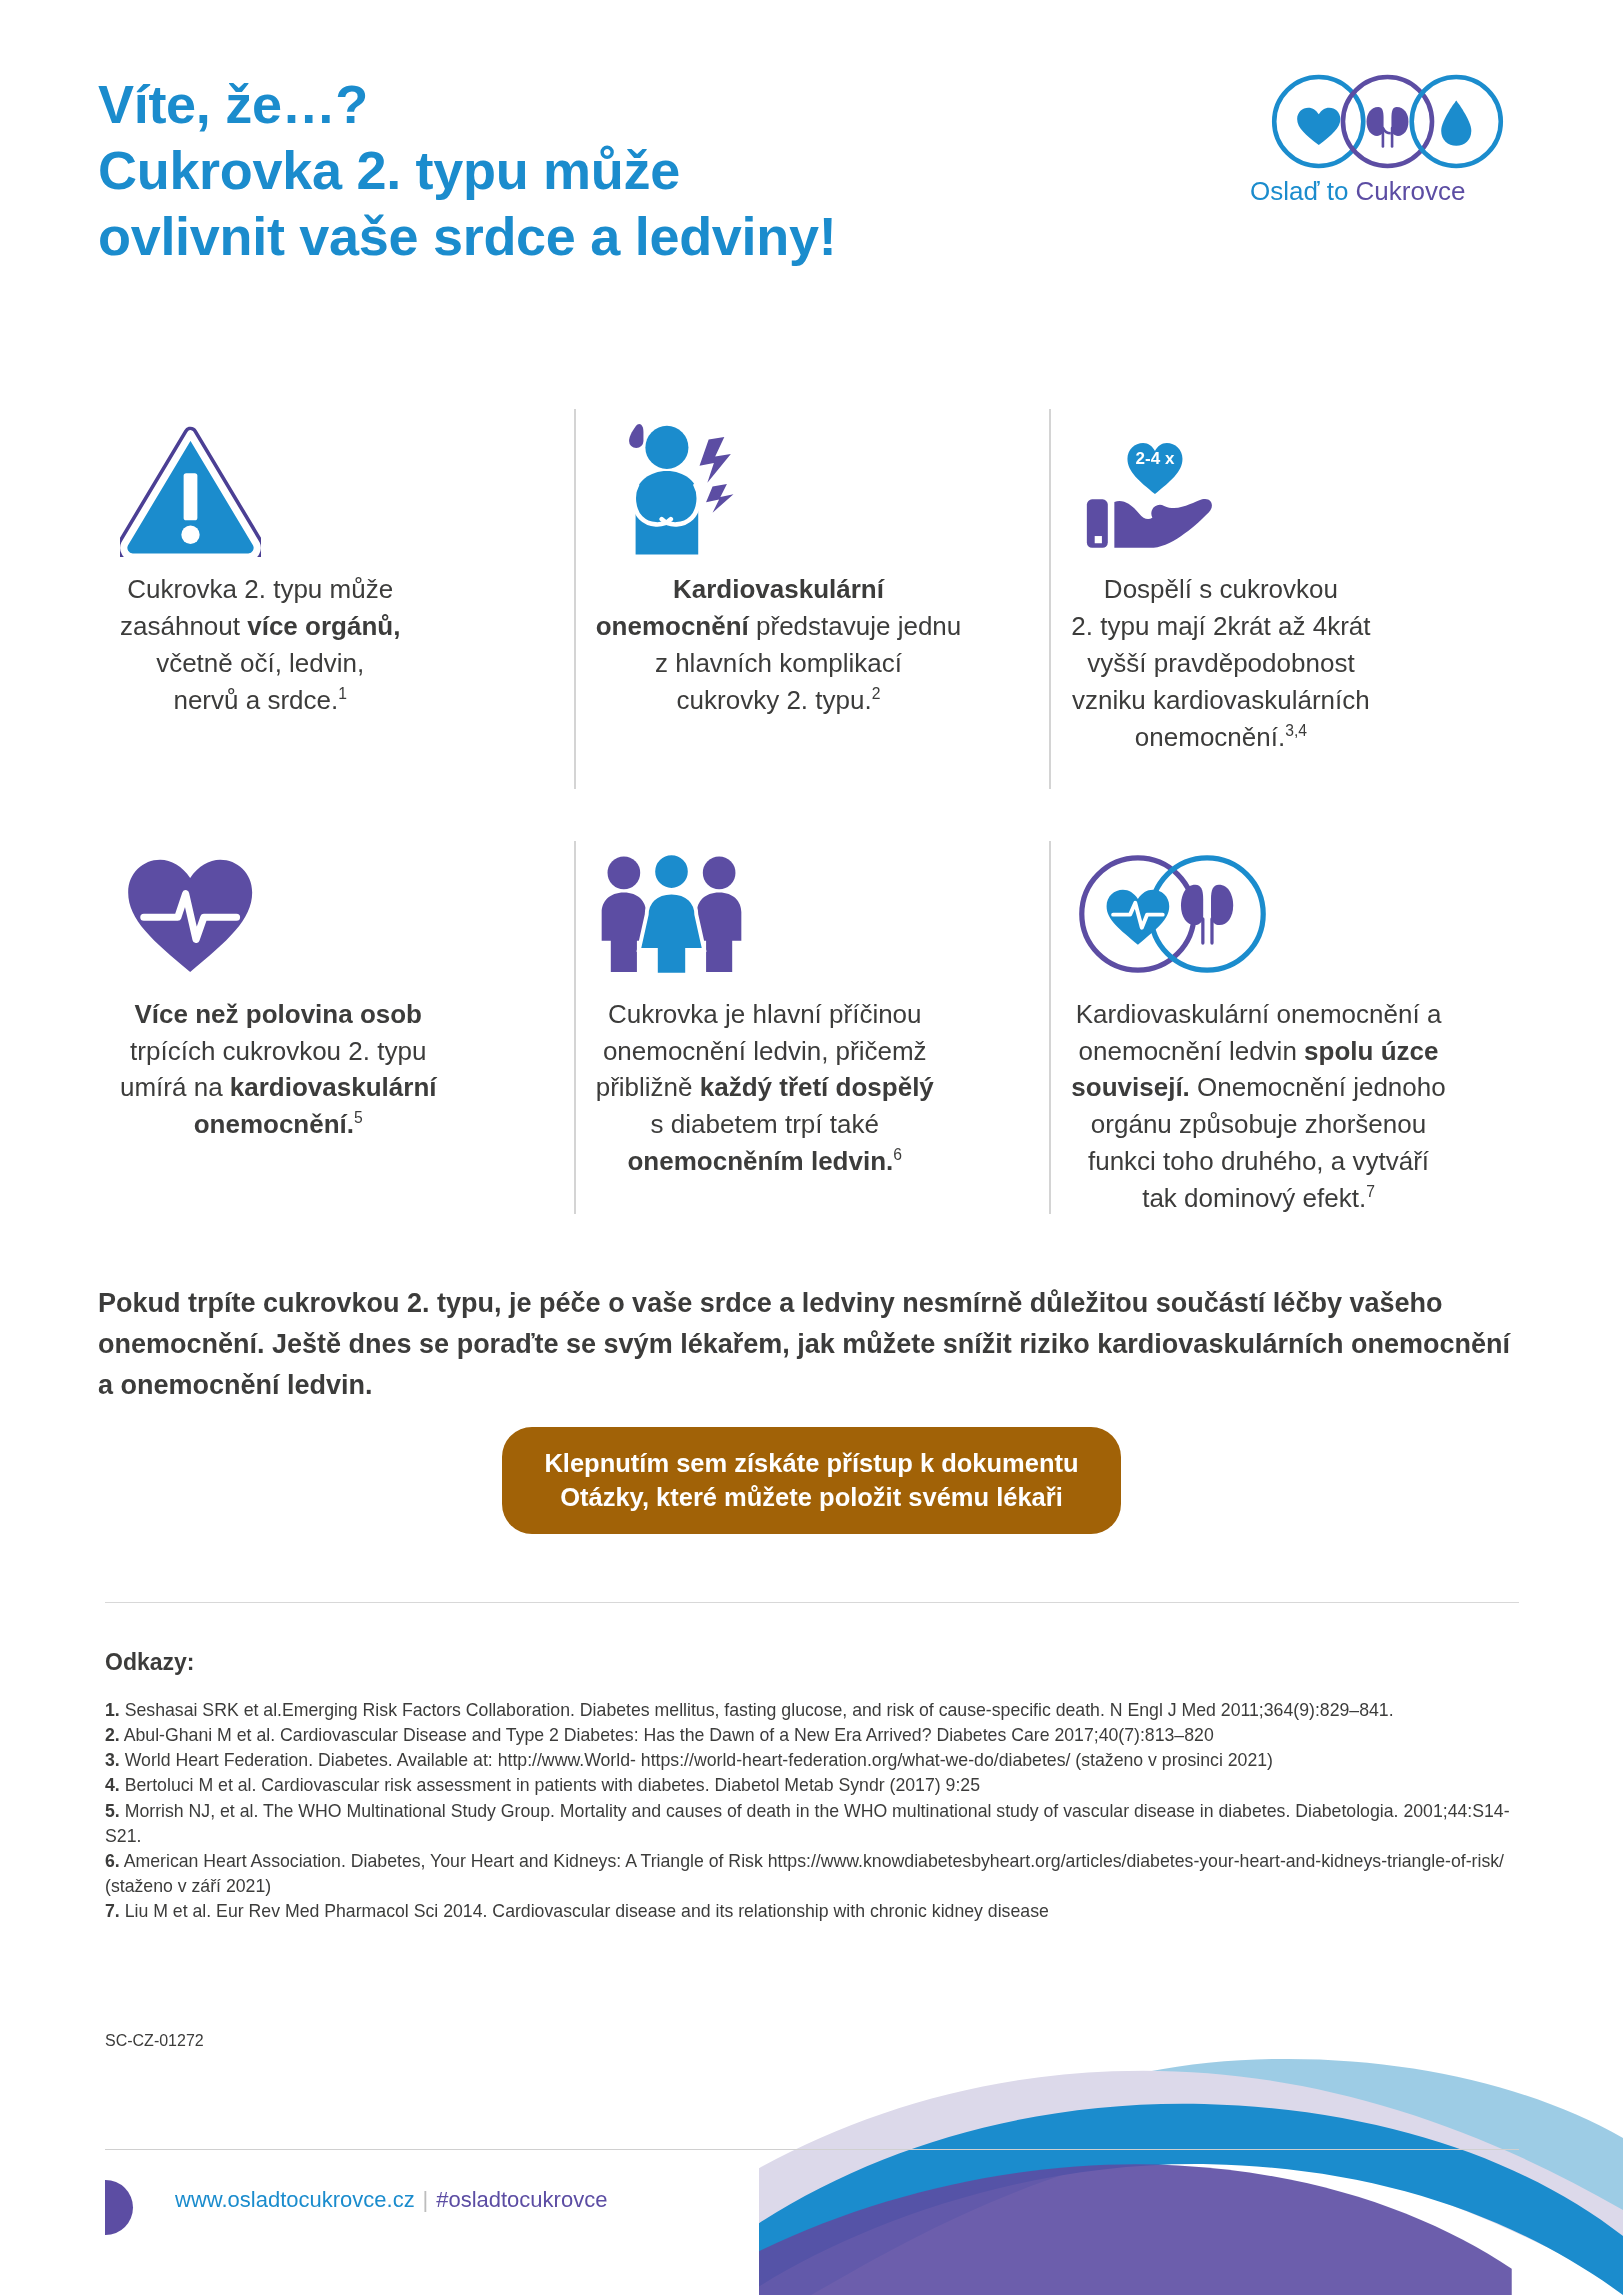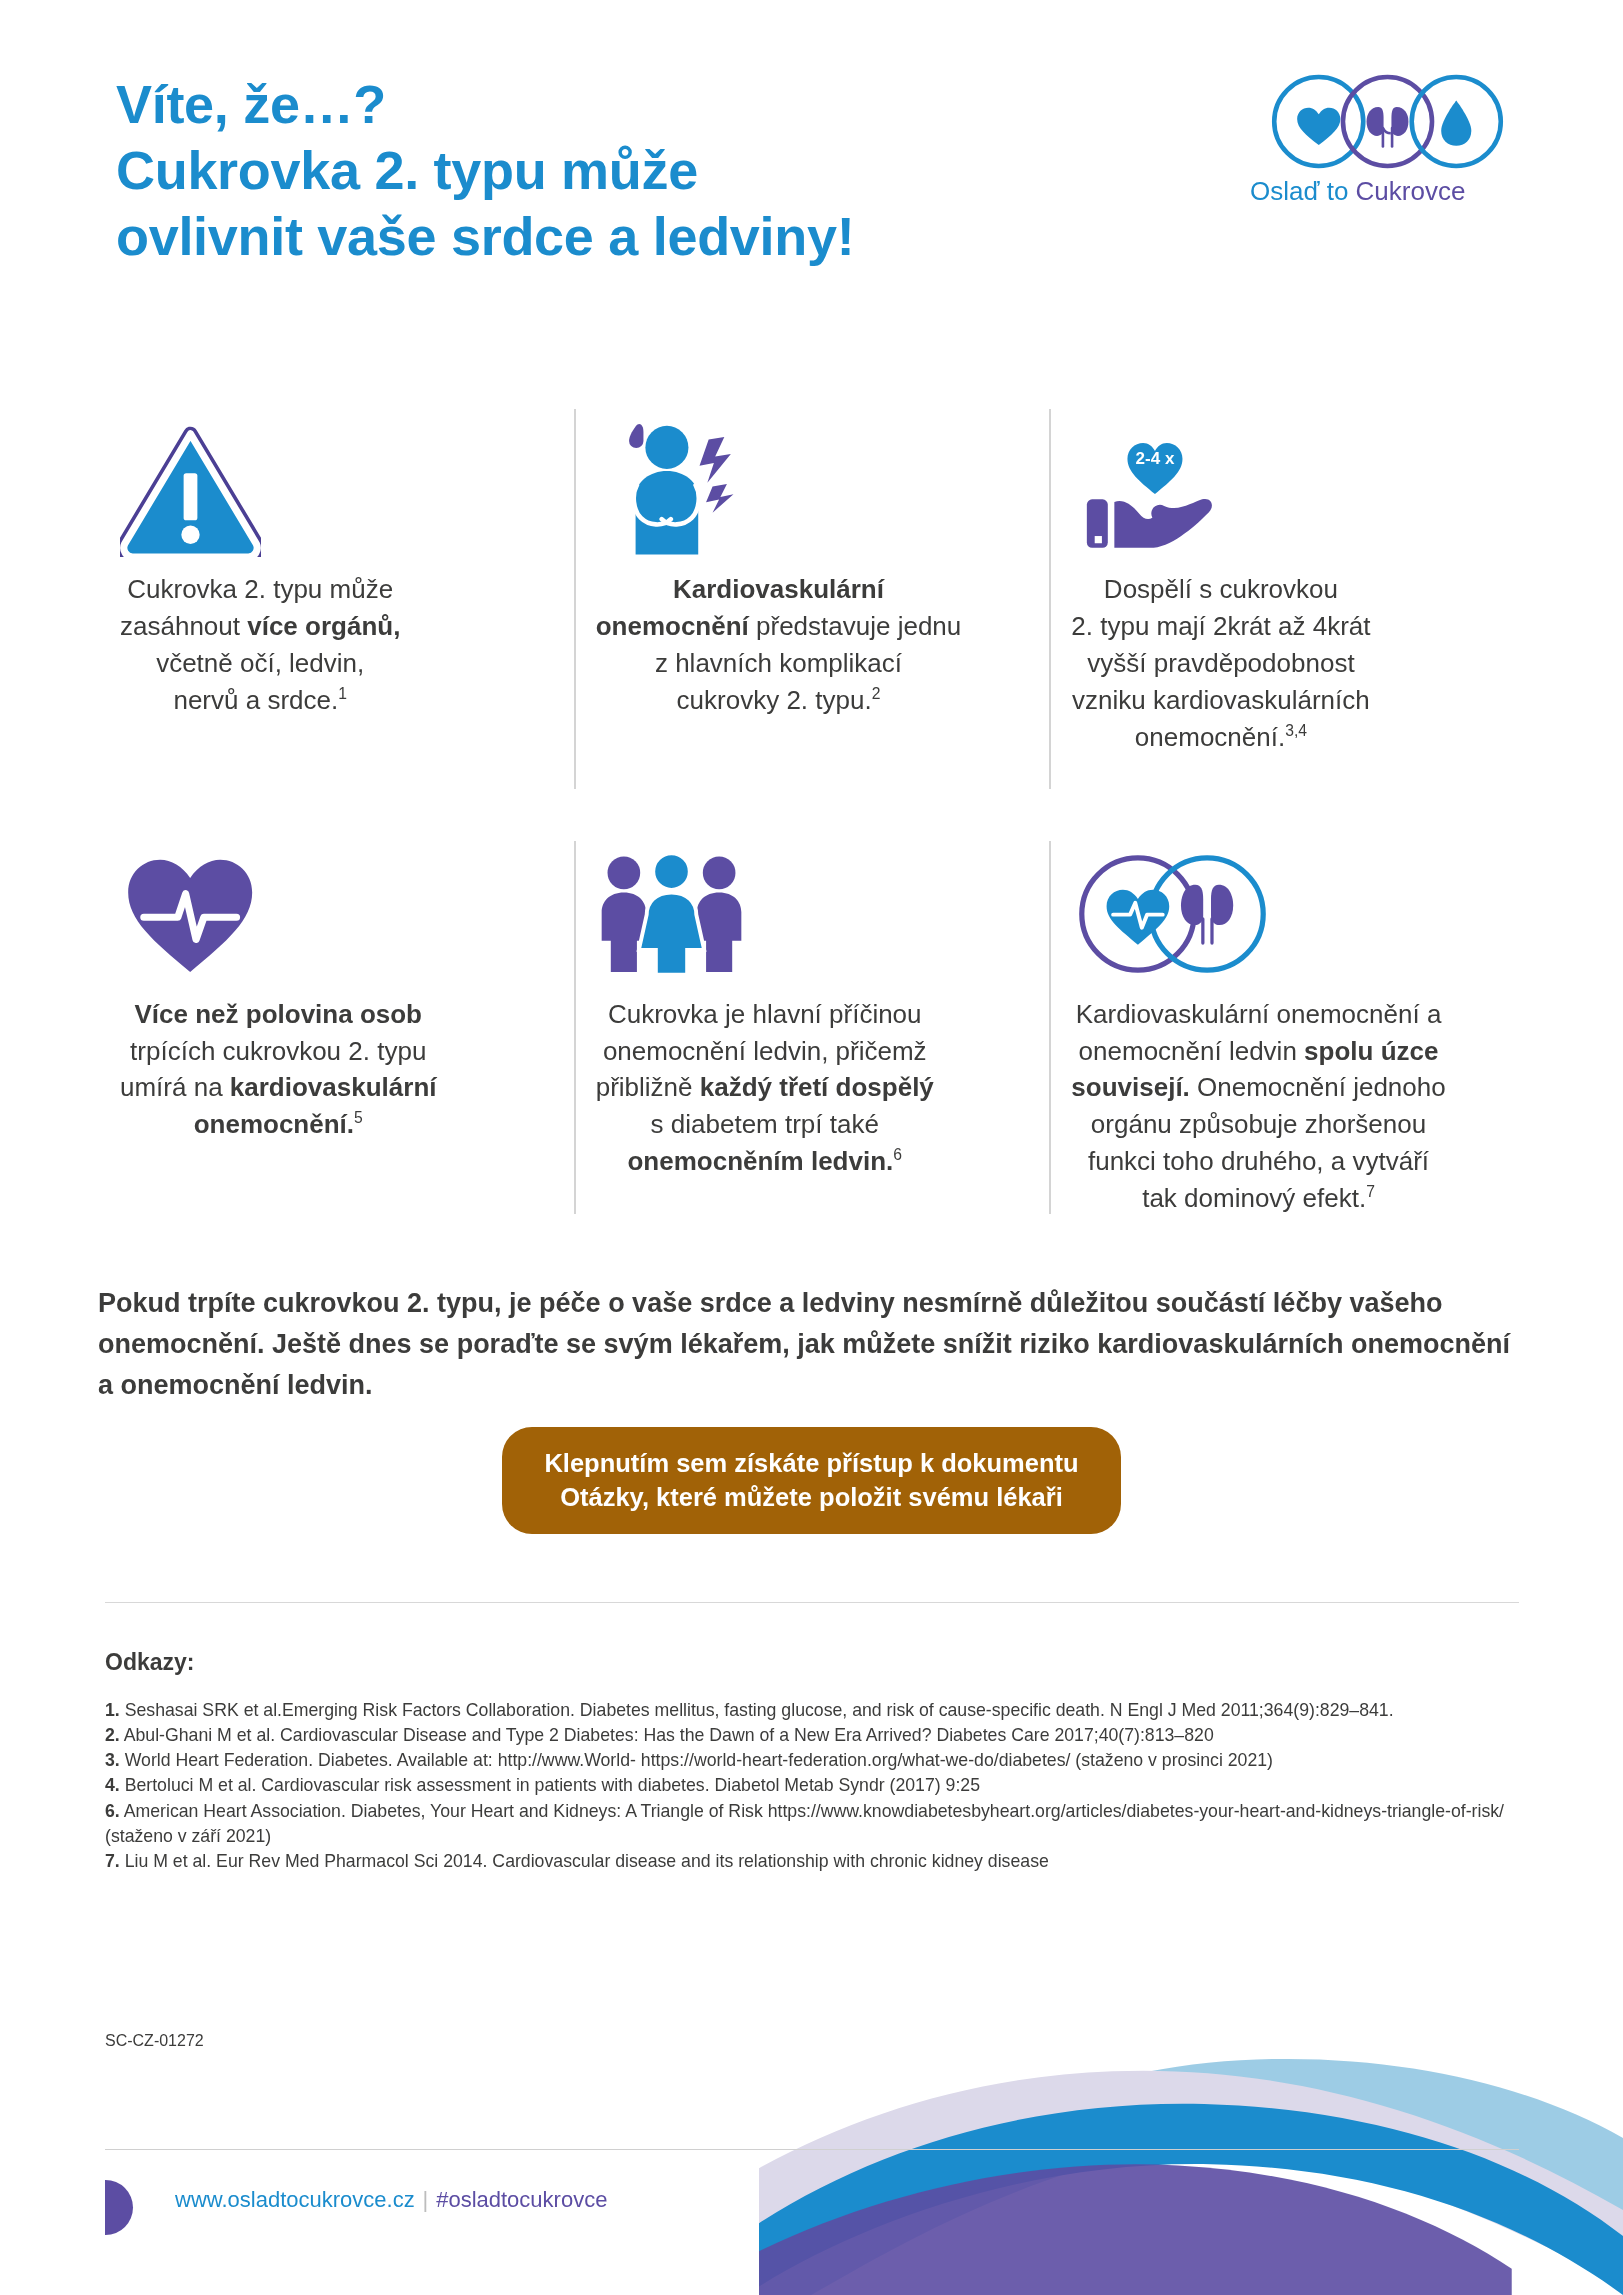--- a/index.html
+++ b/index.html
@@ -9,21 +9,21 @@
     font-family:"Liberation Sans", sans-serif;
     color:#3c3c3b;
     overflow:hidden;
     position:relative;
   }
   .page{position:relative;width:1623px;height:2295px;overflow:hidden;}
 
   
   .header{position:absolute;top:0;left:0;width:1623px;height:308px;}
   .headline{
-    position:absolute;left:116px;top:72px;
+    position:absolute;left:98px;top:72px;
     font-size:54px;line-height:1.22;
     font-weight:700;
     color:#1b8ccd;
     letter-spacing:-0.3px;
     white-space:pre-line;
   }
   .logo{position:absolute;right:98px;top:69px;width:275px;height:157px;}
   .logo-circles{position:relative;width:275px;height:105px;}
   .logo-word{
     position:absolute;left:0;top:108px;width:275px;
@@ -253,20 +253,21 @@
   </div>
 
   <div class="hr-top"></div>
 
   <div class="refs">
     <div class="refs-title">Odkazy:</div>
     <div class="ref-line"><b>1.</b> Seshasai SRK et al.Emerging Risk Factors Collaboration. Diabetes mellitus, fasting glucose, and risk of cause-specific death. N Engl J Med 2011;364(9):829–841.</div>
     <div class="ref-line"><b>2.</b> Abul-Ghani M et al. Cardiovascular Disease and Type 2 Diabetes: Has the Dawn of a New Era Arrived? Diabetes Care 2017;40(7):813–820</div>
     <div class="ref-line"><b>3.</b> World Heart Federation. Diabetes. Available at: http://www.World- https://world-heart-federation.org/what-we-do/diabetes/ (staženo v prosinci 2021)</div>
     <div class="ref-line"><b>4.</b> Bertoluci M et al. Cardiovascular risk assessment in patients with diabetes. Diabetol Metab Syndr (2017) 9:25</div>
+    <div class="ref-line"><b>5.</b> Morrish NJ, et al.  The WHO Multinational Study Group. Mortality and causes of death in the WHO multinational study of vascular disease in diabetes. Diabetologia. 2001;44:S14-S21.</div>
     <div class="ref-line"><b>6.</b> American Heart Association. Diabetes, Your Heart and Kidneys: A Triangle of Risk https://www.knowdiabetesbyheart.org/articles/diabetes-your-heart-and-kidneys-triangle-of-risk/ (staženo v září 2021)</div>
     <div class="ref-line"><b>7.</b> Liu M et al. Eur Rev Med Pharmacol Sci 2014. Cardiovascular disease and its relationship with chronic kidney disease</div>
   </div>
   <div class="code">SC-CZ-01272</div>
 
   <svg class="waves" viewBox="0 0 1320 480" preserveAspectRatio="none">
     <path d="M-40 480 C140 300 420 132 760 120 C980 112 1180 160 1320 240 L1320 360 C1160 268 980 222 790 232 C470 250 220 400 80 480 Z" fill="#8cc3e0" opacity="0.85"></path>
     <path d="M-260 480 C-80 300 200 150 540 138 C800 128 1060 200 1320 350 L1320 470 C1060 318 800 244 560 252 C250 264 -10 400 -140 480 Z" fill="#dcd9ea"></path>
     <path d="M-140 480 C60 290 360 180 680 188 C960 196 1180 280 1320 390 L1320 480 C1150 356 940 286 690 280 C400 274 130 380 -20 480 Z" fill="#1b8ccd"></path>
     <path d="M-120 480 C100 340 380 268 640 282 C860 294 1030 360 1150 440 L1150 480 Z" fill="#5c4da3" opacity="0.9"></path>

